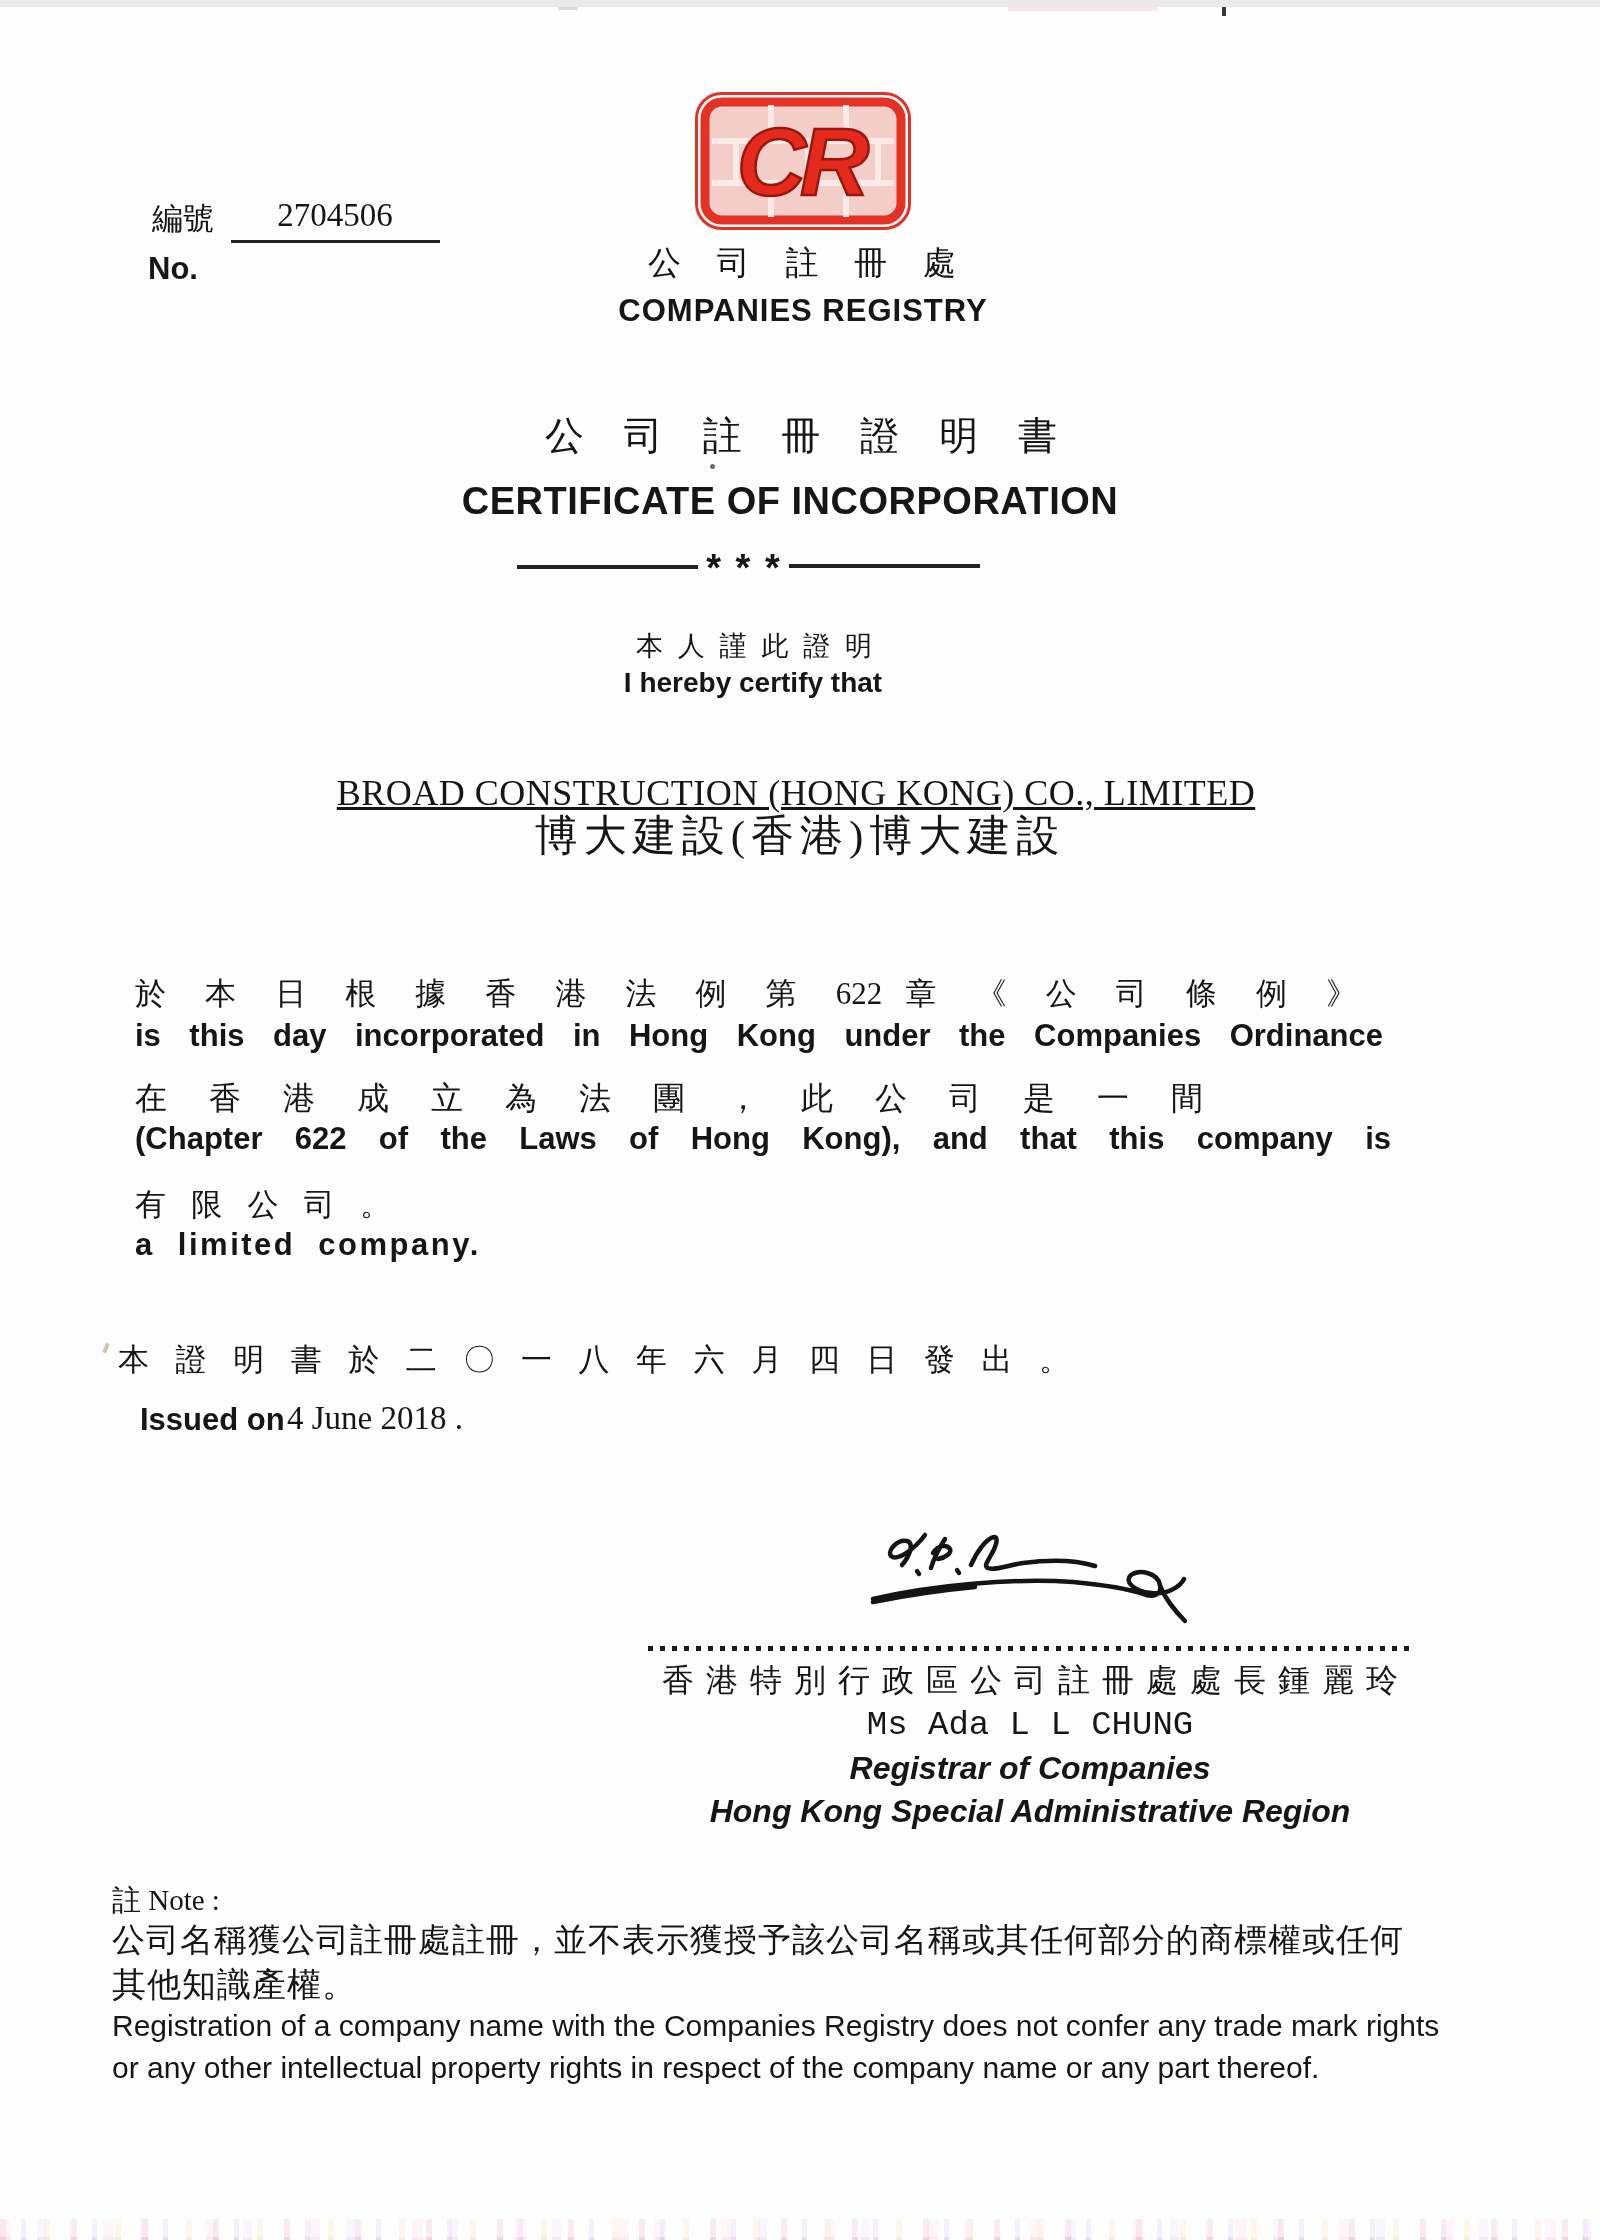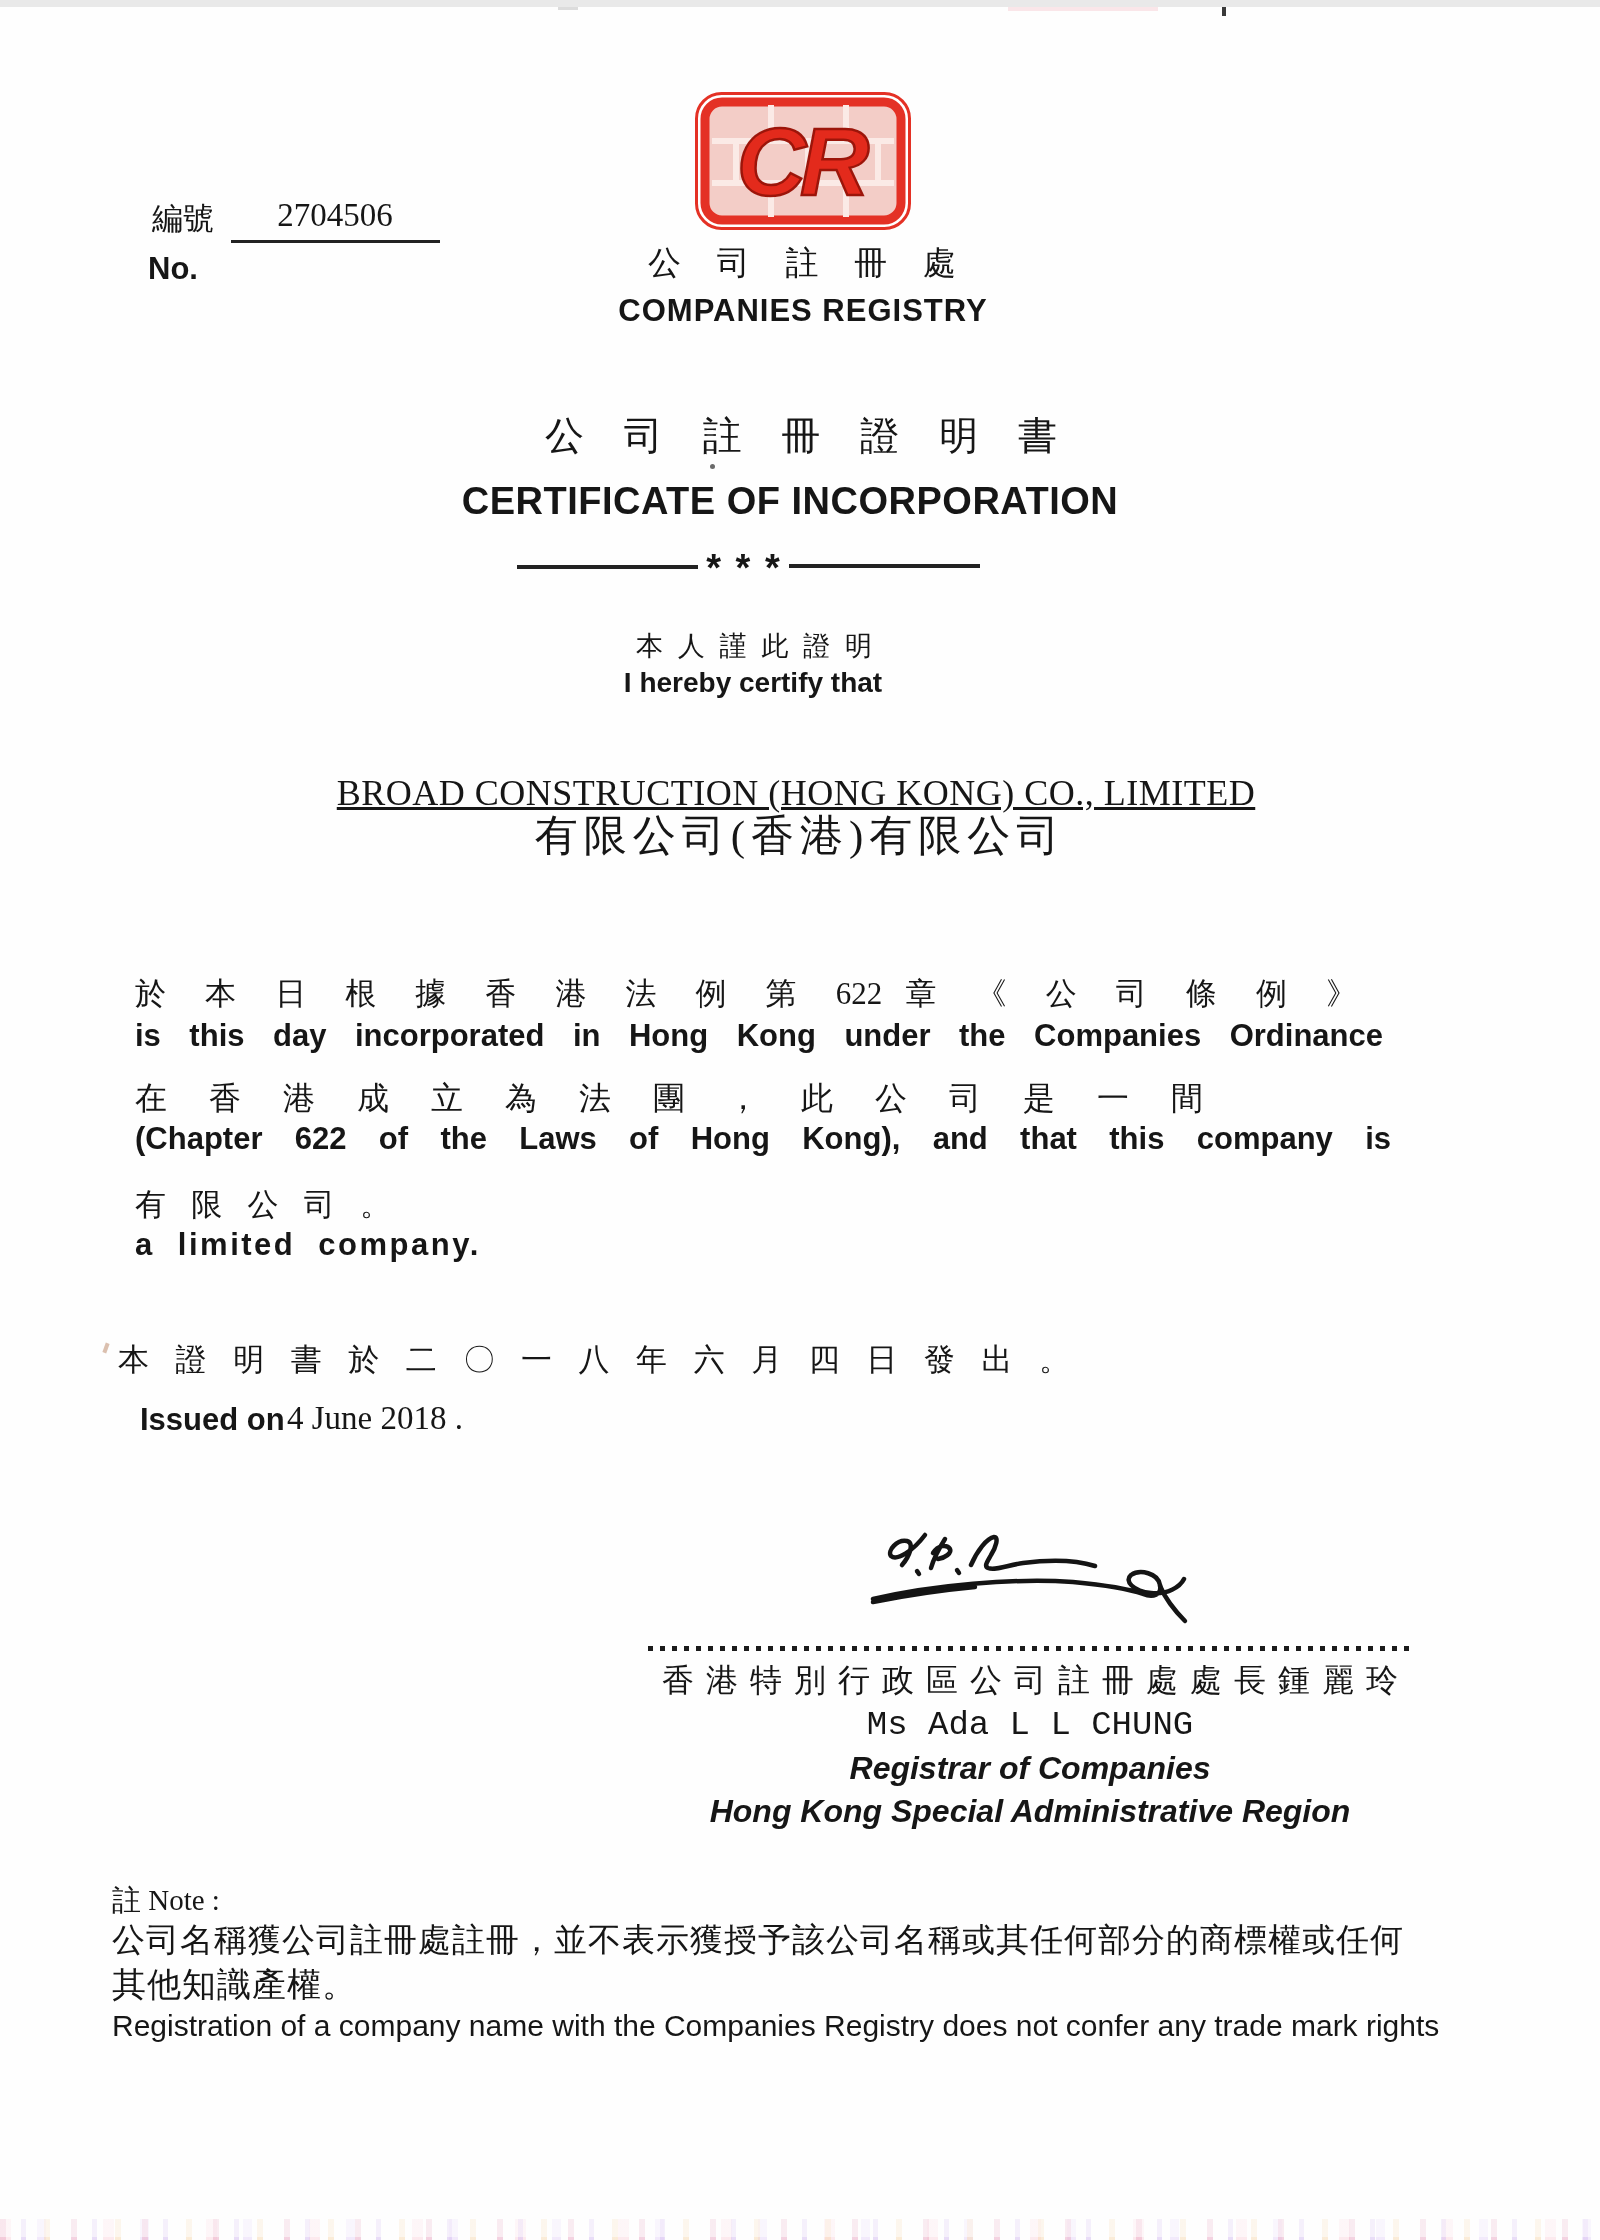--- a/index.html
+++ b/index.html
@@ -68,21 +68,21 @@
   <div class="abs sans bold center" style="left:390px;top:473px;width:800px;font-size:38px;letter-spacing:0.5px;">CERTIFICATE OF INCORPORATION</div>
 
   <div class="abs line" style="left:517px;top:558px;width:181px;height:4px;"></div>
   <div class="abs sans bold center" style="left:700px;top:540px;width:88px;font-size:38px;letter-spacing:2px;">* * *</div>
   <div class="abs line" style="left:789px;top:557px;width:191px;height:4px;"></div>
 
   <div class="abs cjk just" style="left:636px;top:624px;width:236px;font-size:27px;">本 人 謹 此 證 明</div>
   <div class="abs sans bold center" style="left:553px;top:660px;width:400px;font-size:28px;">I hereby certify that</div>
 
   <div class="abs serif center" style="left:196px;top:766px;width:1200px;font-size:36px;letter-spacing:0.5px;text-decoration:underline;">BROAD CONSTRUCTION (HONG KONG) CO., LIMITED</div>
-  <div class="abs cjk center" style="left:300px;top:804px;width:1000px;font-size:43px;letter-spacing:6px;">有限公司(香港)有限公司</div>
+  <div class="abs cjk center" style="left:300px;top:804px;width:1000px;font-size:43px;letter-spacing:6px;">博大建設(香港)博大建設</div>
 
   <div class="abs cjk just" style="left:135px;top:969px;width:1222px;font-size:31px;">於 本 日 根 據 香 港 法 例 第 622 章 《 公 司 條 例 》</div>
   <div class="abs sans bold just" style="left:135px;top:1011px;width:1248px;font-size:31px;">is this day incorporated in Hong Kong under the Companies Ordinance</div>
 
   <div class="abs cjk just" style="left:135px;top:1073px;width:1068px;font-size:32px;">在 香 港 成 立 為 法 團 ， 此 公 司 是 一 間</div>
   <div class="abs sans bold just" style="left:135px;top:1114px;width:1256px;font-size:31px;">(Chapter 622 of the Laws of Hong Kong), and that this company is</div>
 
   <div class="abs cjk just" style="left:135px;top:1180px;width:256px;font-size:31px;">有 限 公 司 。</div>
   <div class="abs sans bold" style="left:135px;top:1220px;font-size:31px;letter-spacing:2.5px;word-spacing:12px;">a limited company.</div>
 
@@ -105,17 +105,18 @@
 
   <div class="abs cjk center" style="left:648px;top:1655px;width:764px;font-size:32px;letter-spacing:12px;text-indent:12px;">香港特別行政區公司註冊處處長鍾麗玲</div>
   <div class="abs serif center" style="left:648px;top:1699px;width:764px;font-size:34px;font-family:Liberation Mono, monospace;">Ms Ada L L CHUNG</div>
   <div class="abs sans bold center" style="left:648px;top:1743px;width:764px;font-size:32px;font-style:italic;">Registrar of Companies</div>
   <div class="abs sans bold center" style="left:648px;top:1786px;width:764px;font-size:32px;font-style:italic;">Hong Kong Special Administrative Region</div>
 
   <div class="abs cjk" style="left:112px;top:1877px;font-size:29px;">註 Note :</div>
   <div class="abs cjk" style="left:112px;top:1915px;font-size:33px;letter-spacing:1px;">公司名稱獲公司註冊處註冊，並不表示獲授予該公司名稱或其任何部分的商標權或任何</div>
   <div class="abs cjk" style="left:112px;top:1958px;font-size:34px;letter-spacing:1px;">其他知識產權。</div>
   <div class="abs sans" style="left:112px;top:2002px;font-size:30px;">Registration of a company name with the Companies Registry does not confer any trade mark rights</div>
+  <div class="abs sans" style="left:112px;top:2044px;font-size:30px;">or any other intellectual property rights in respect of the company name or any part thereof.</div>
 
   <div class="abs noise" style="left:0;top:2212px;width:1600px;height:28px;opacity:.55;"></div>
   <div class="abs noise" style="left:0;top:2230px;width:1600px;height:10px;opacity:.95;"></div>
 
 </div>
 
 </body></html>

